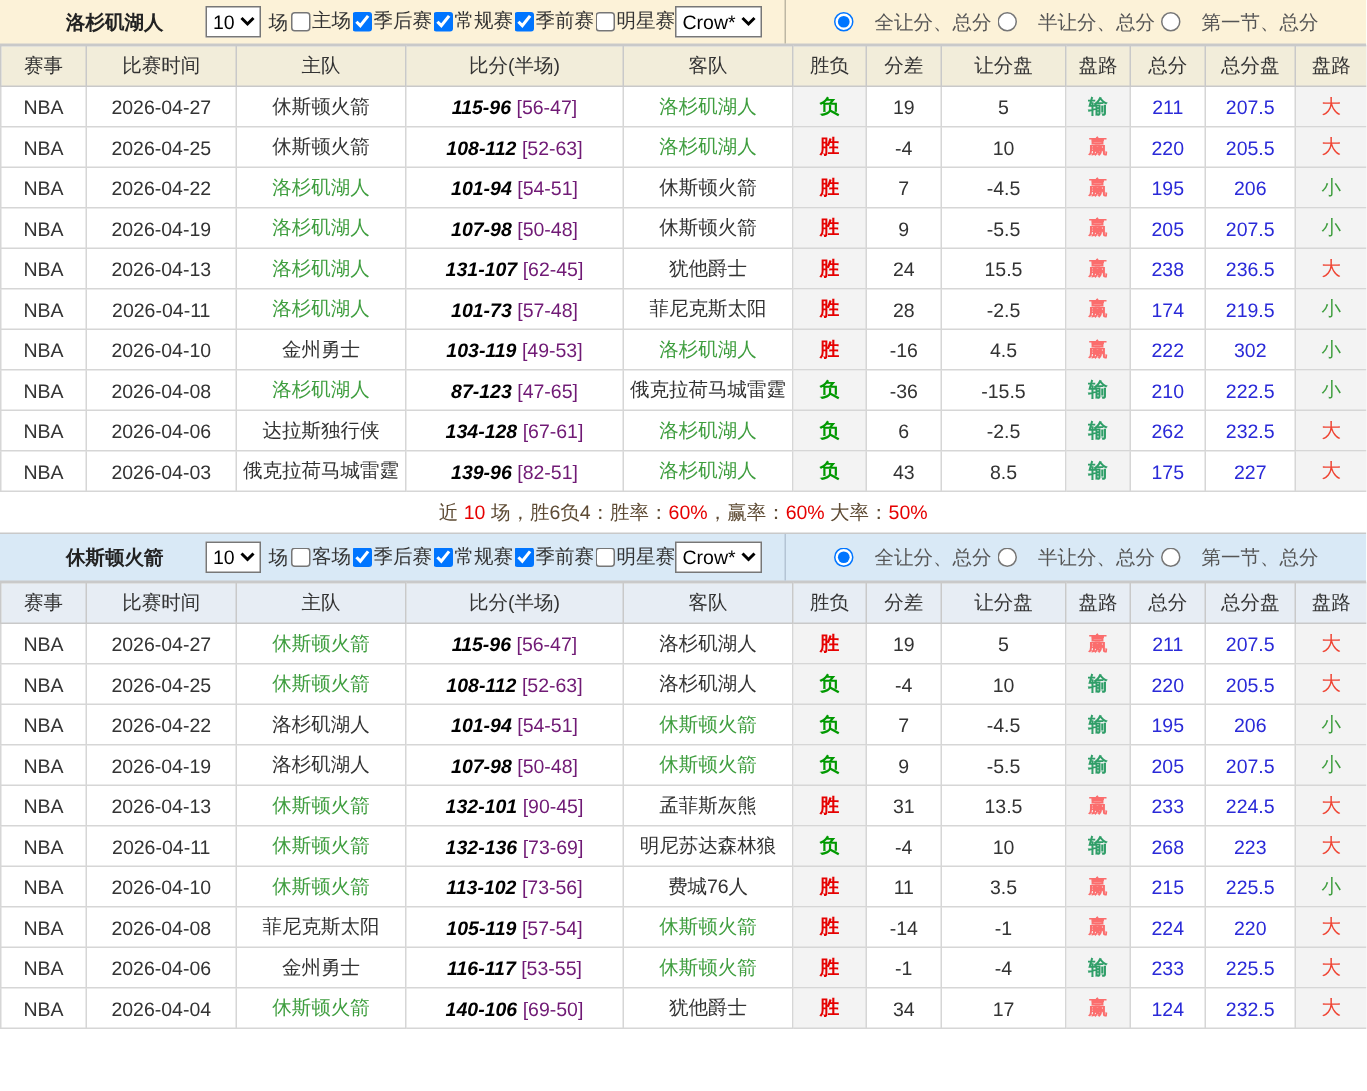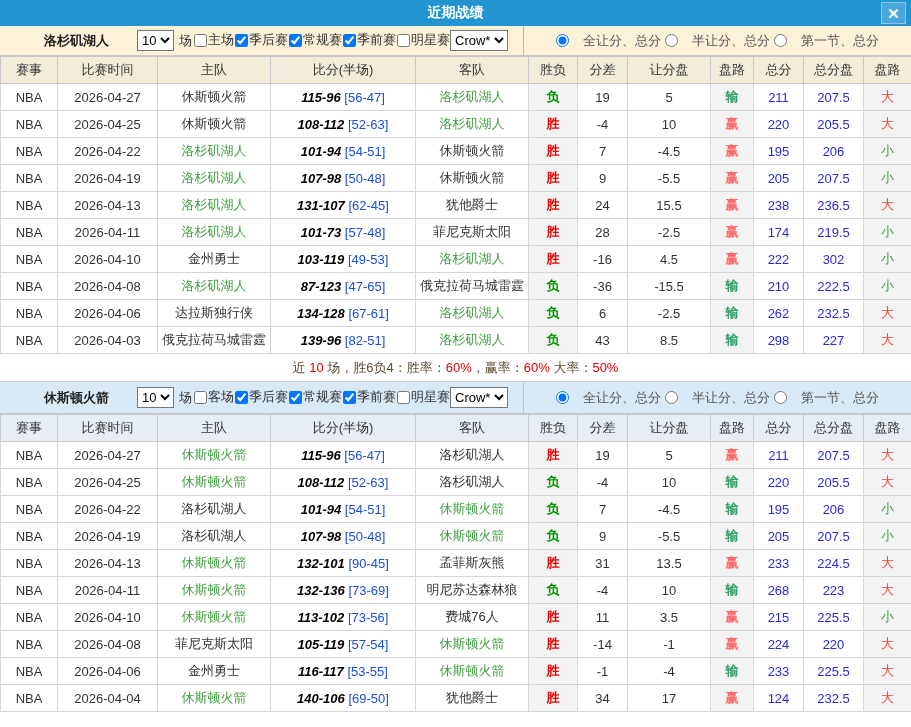--- a/index.html
+++ b/index.html
@@ -53,44 +53,40 @@
   }
   .sec0 th { background:#f2edda; }
   .sec1 th { background:#e7edf4; }
   td {
     border:1px solid #d6d6d6; text-align:center; height:27px;
     padding:0; color:#333; background:#fff; overflow:hidden; white-space:nowrap;
   }
   td.shade { background:#f3f3f3; }
   .t-green { color:#3f9e3f; }
   .score-main { font-weight:bold; color:#000;font-style:italic; }
-  .score-half { color:#1d4ed8; }
+  .score-half { color:#701a75; }
   .win  { color:#e60000; font-weight:bold; }
   .lose { color:#009900; font-weight:bold; }
   .hwin { color:#fb6d6d; font-weight:bold; }
   .hlose{ color:#2f9e68; font-weight:bold; }
   .blue { color:#2a2ad8; }
   .big  { color:#ef4433; }
   .small{ color:#3f9e3f; }
   
   .summary {
     height:28px; display:flex; align-items:center; justify-content:center;
     color:#5d4a33; border-bottom:1px solid #c9c9c9; background:#fff;
     white-space:pre;
   }
   .summary .red { color:#e60000; }
 </style>
 </head>
 <body>
 
 <div class="app">
-  <div class="titlebar">
-    <span>近期战绩</span>
-    <button class="close-btn">✕</button>
-  </div>
 
   <div class="section sec0">
     <div class="filterbar f1">
       <div class="f-left">
         <span class="teamname">洛杉矶湖人</span>
         <select class="games"><option>10</option></select>
         <span class="suffix">场</span>
         <span class="checks"><label class="chk">
               <input type="checkbox" style="">
               <span>主场</span>
@@ -285,21 +281,21 @@
           <tr>
             <td>NBA</td>
             <td>2026-04-03</td>
             <td><span>俄克拉荷马城雷霆</span></td>
             <td><span class="score-main">139-96</span> <span class="score-half">[82-51]</span></td>
             <td><span class="t-green">洛杉矶湖人</span></td>
             <td class="shade"><span class="lose">负</span></td>
             <td>43</td>
             <td>8.5</td>
             <td class="shade"><span class="hlose">输</span></td>
-            <td class="blue">298</td>
+            <td class="blue">175</td>
             <td class="blue">227</td>
             <td class="shade"><span class="big">大</span></td>
           </tr>
         </tbody>
     </table>
     <div class="summary"><span>近 </span><span class="red">10</span><span> 场，胜6负4：胜率：</span><span class="red">60%</span><span>，赢率：</span><span class="red">60%</span><span> 大率：</span><span class="red">50%</span></div>
   </div>
 
   <div class="section sec1">
     <div class="filterbar f2">

